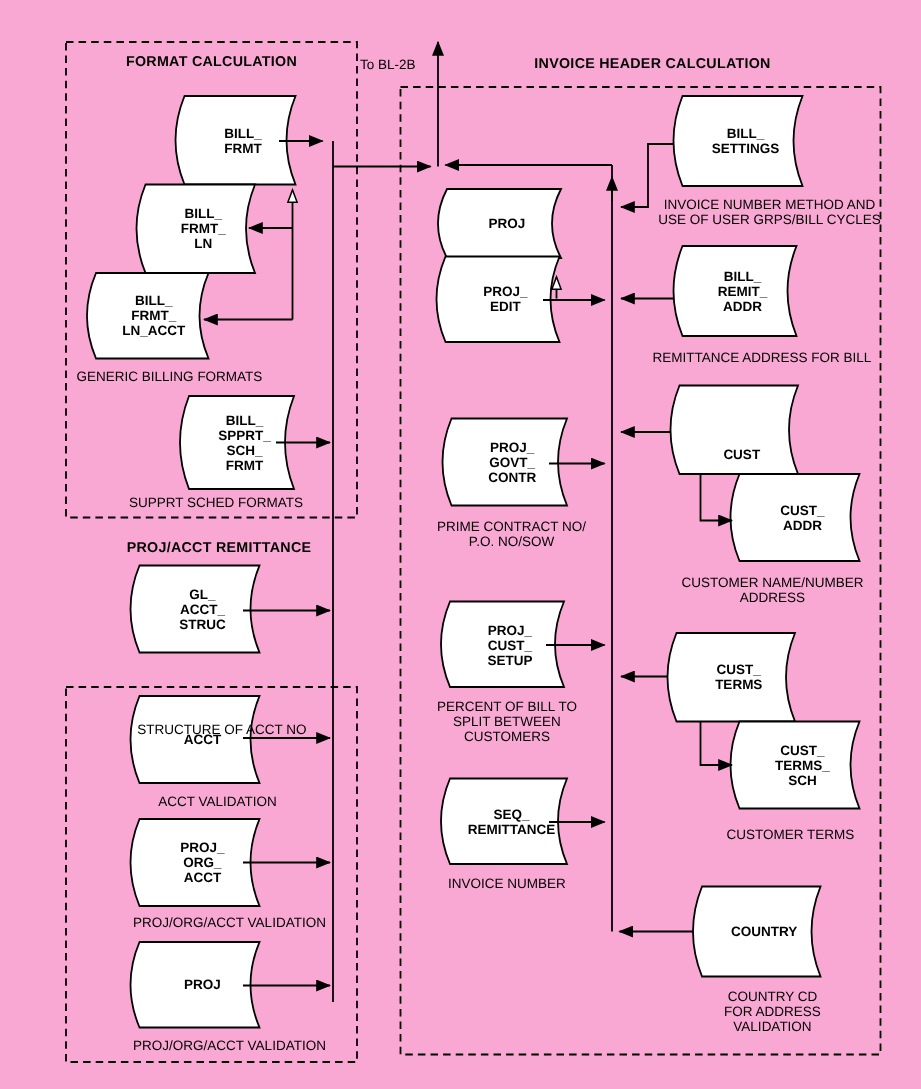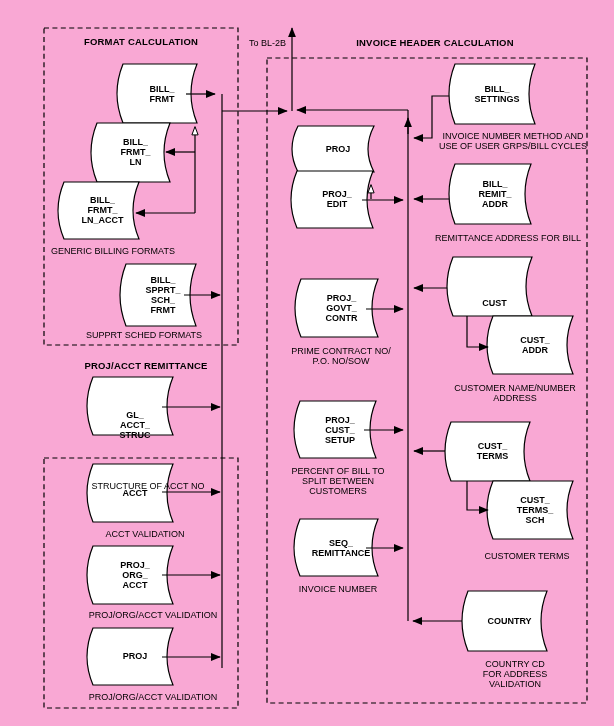--- a/index.html
+++ b/index.html
@@ -3,21 +3,21 @@
 <meta charset="utf-8">
 <style>
   html,body{margin:0;padding:0;background:#ffffff;}
   #stage{position:relative;width:614px;height:726px;background:#f9a8d4;overflow:hidden;
          font-family:Liberation Sans, sans-serif;color:#000;padding-left:41px;}
   #wires{position:absolute;left:0;top:0;z-index:0;}
   .txt{position:absolute;z-index:2;white-space:pre-line;text-align:center;line-height:10px;}
   .lbl{font-size:9px;font-weight:bold;letter-spacing:0px;}
   .cap{font-size:9px;font-weight:normal;}
   .ttl{font-size:9.5px;font-weight:bold;letter-spacing:.2px;}
-  .ann{font-size:9px;font-weight:normal;text-align:right;white-space:nowrap;}
+  .ann{font-size:9px;font-weight:normal;text-align:left;white-space:nowrap;}
 </style>
 </head>
 <body>
 
 <div id="stage">
 
   <svg id="wires" width="614" height="726" viewBox="0 0 614 726">
     <defs>
       <marker id="mA" markerUnits="userSpaceOnUse" markerWidth="10" markerHeight="8" refX="9.2" refY="4" orient="auto">
         <path d="M0,0 L10,4 L0,8 Z" fill="#000"></path>
@@ -103,21 +103,21 @@
   <div class="txt lbl" style="left:99px;top:137px;width:73px;">BILL_
 FRMT_
 LN</div>
   <div class="txt lbl" style="left:64px;top:195px;width:77px;">BILL_
 FRMT_
 LN_ACCT</div>
   <div class="txt lbl" style="left:128px;top:275px;width:70px;">BILL_
 SPPRT_
 SCH_
 FRMT</div>
-  <div class="txt lbl" style="left:95px;top:391px;width:80px;margin-top:19px;">GL_
+  <div class="txt lbl" style="left:95px;top:391px;width:80px;">GL_
 ACCT_
 STRUC</div>
   <div class="txt lbl" style="left:95px;top:488px;width:80px;">ACCT</div>
   <div class="txt lbl" style="left:95px;top:560px;width:80px;">PROJ_
 ORG_
 ACCT</div>
   <div class="txt lbl" style="left:95px;top:651px;width:80px;">PROJ</div>
   <div class="txt lbl" style="left:300px;top:144px;width:76px;">PROJ</div>
   <div class="txt lbl" style="left:299px;top:189px;width:76px;">PROJ_
 EDIT</div>

